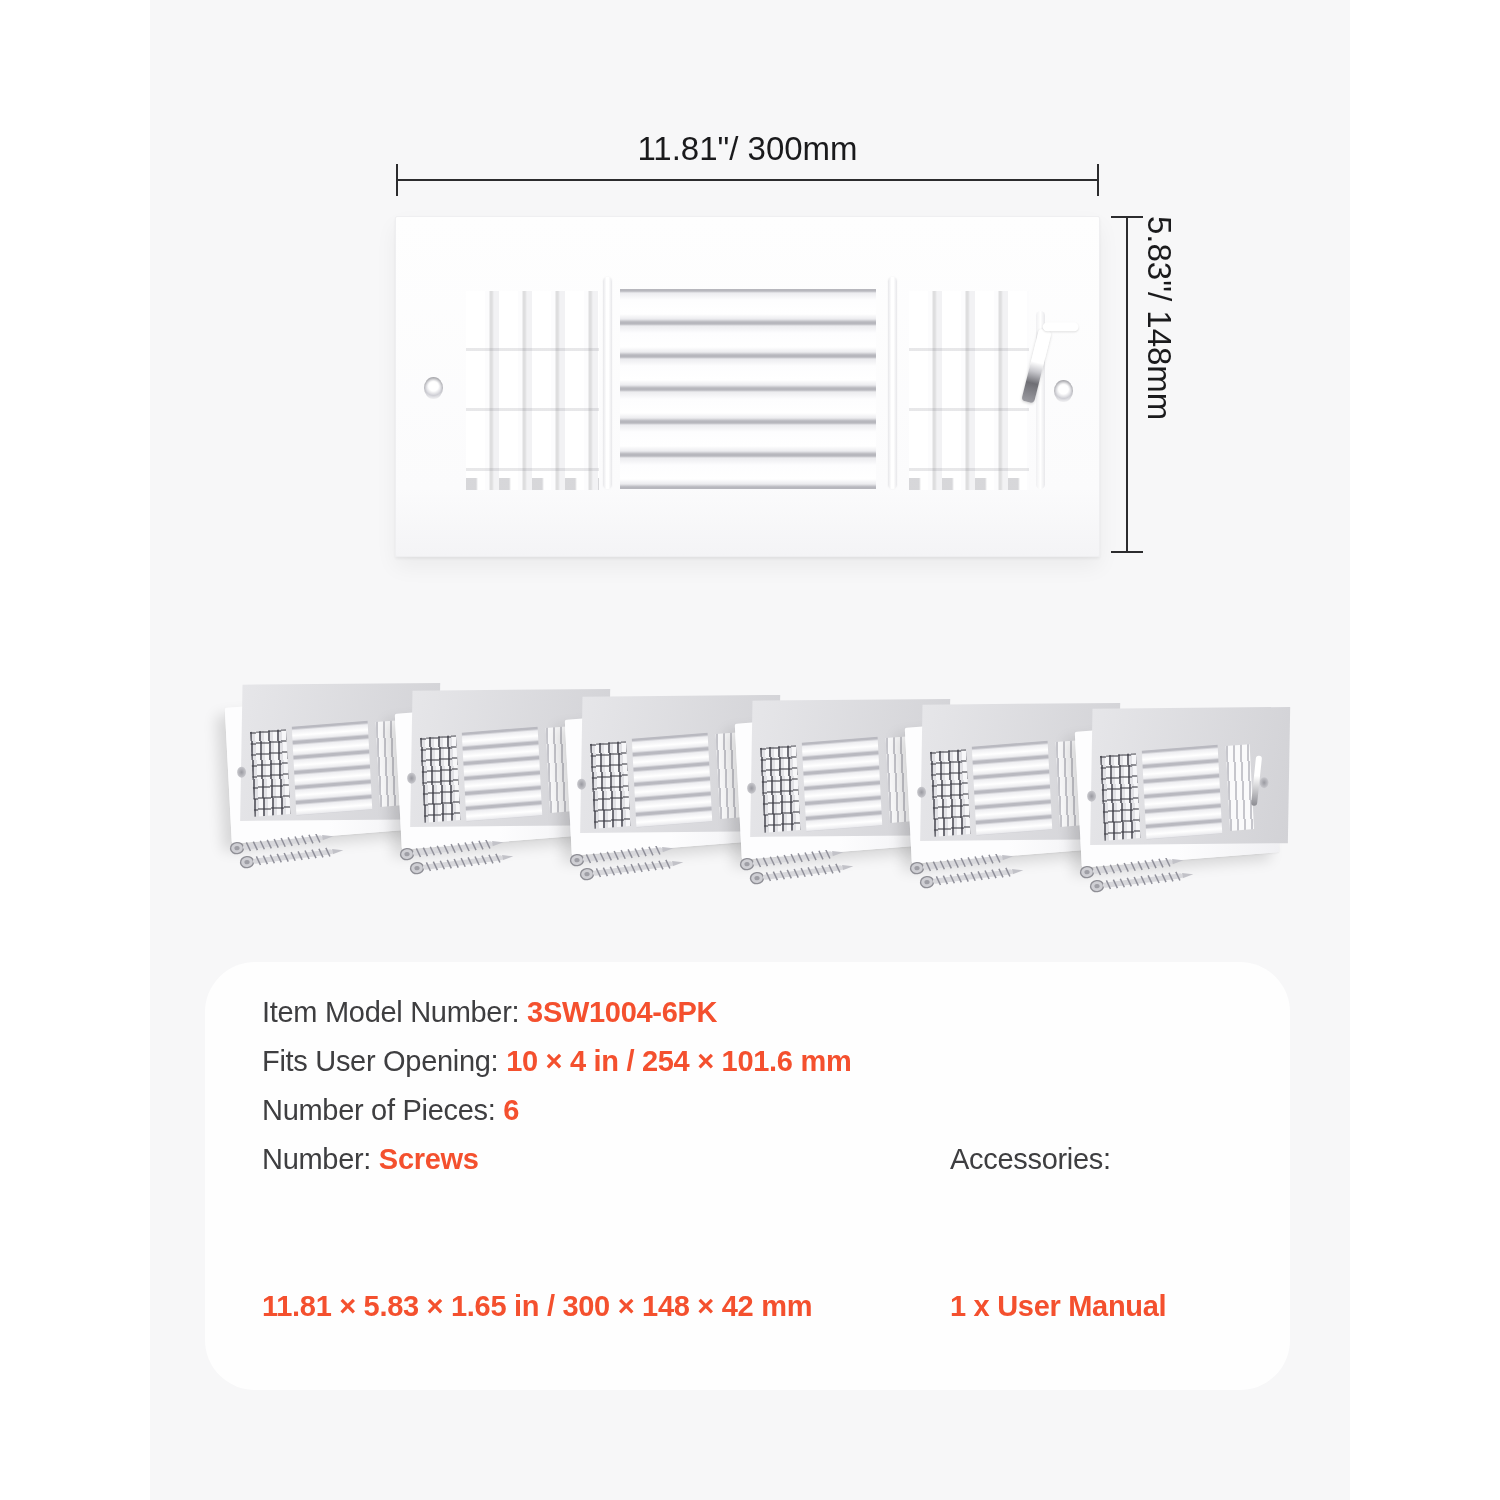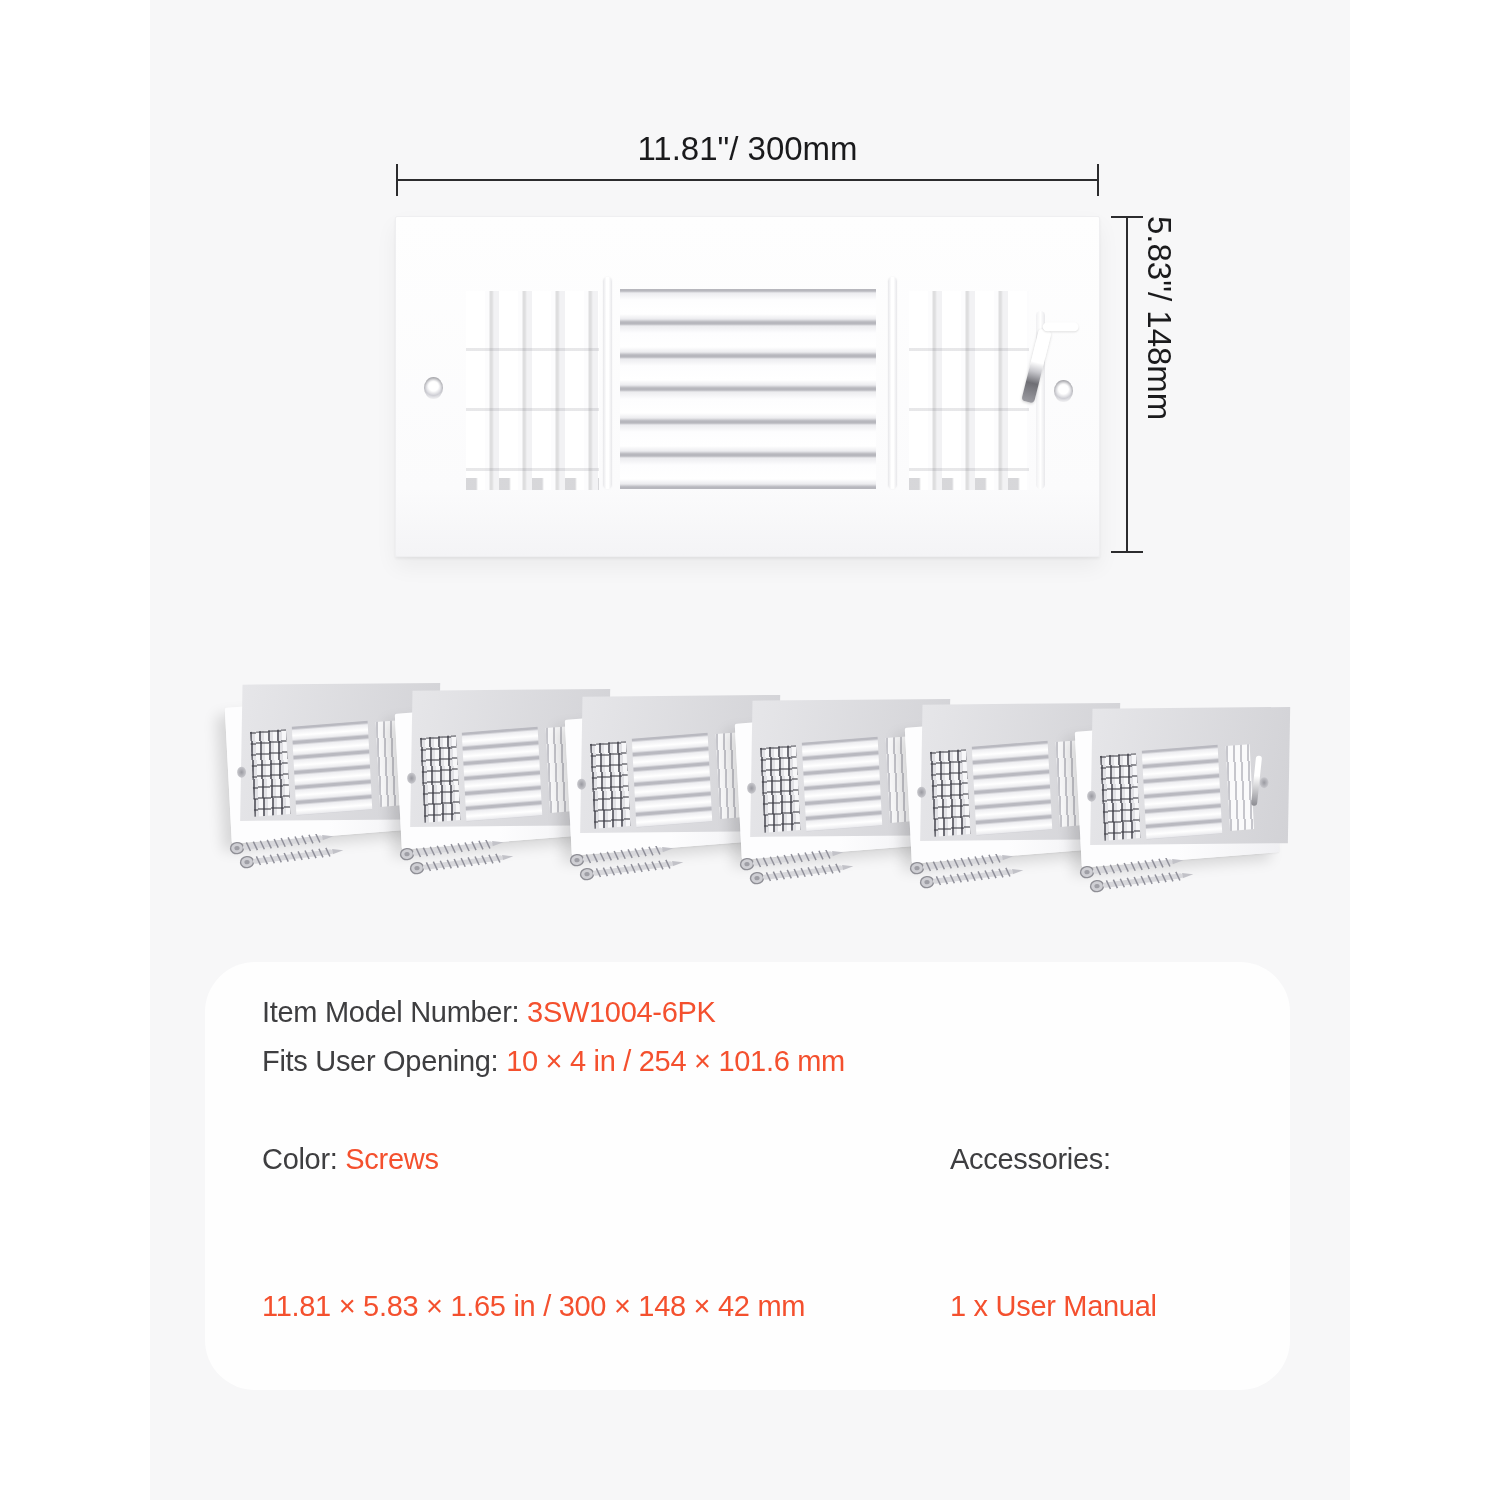--- a/index.html
+++ b/index.html
@@ -81,21 +81,21 @@
   .mv-lever{display:none;position:absolute;left:176px;top:38px;width:6px;height:50px;border-radius:3px;
     background:linear-gradient(#ffffff 40%,#8d8d93);transform:rotate(9deg);}
   .vent-unit:last-child .mv-lever{display:block;}
   .screws{position:absolute;left:0px;top:134px;width:126px;height:44px;}
 
   
   .spec-card{position:absolute;left:205px;top:962px;width:1085px;height:428px;
     background:#fefefe;border-radius:50px;}
   .spec-line{position:absolute;font-size:29px;line-height:40px;color:var(--ink);
     letter-spacing:-0.3px;white-space:nowrap;}
-  .spec-line .val{color:var(--accent);font-weight:400;margin-top:16px;}
+  .spec-line .val{color:var(--accent);font-weight:700;margin-top:16px;}
   .col-l{left:57px;} .col-r{left:745px;}
   .r0{top:30px;} .r1{top:79px;} .r2{top:128px;} .r3{top:177px;}
   .r4{top:226px;} .r5{top:275px;} .r6{top:324px;}
 </style>
 </head>
 <body>
 
 <div class="page">
   <div class="content-bg"></div>
 
@@ -283,19 +283,20 @@
         <path d="M17 5.5l3 9M24 5.5l3 9M31 5.5l3 9M38 5.5l3 9M45 5.5l3 9M52 5.5l3 9M59 5.5l3 9M66 5.5l3 9M73 5.5l3 9M80 5.5l3 9M87 5.5l3 9" stroke="#90909a" stroke-width="1.5" fill="none"></path>
         <path d="M93 7.4 L104 10 L93 12.6 Z" fill="#c2c2c8"></path>
       </g>
     </svg>
   </div>
 </div>
 
   <div class="spec-card">
     <div class="spec-line col-l r0"><span class="lbl">Item Model Number: </span><span class="val">3SW1004-6PK</span></div>
     <div class="spec-line col-l r1"><span class="lbl">Fits User Opening: </span><span class="val">10 × 4 in / 254 × 101.6 mm</span></div>
-    <div class="spec-line col-l r3"><span class="lbl">Color: </span><span class="val">Screws</span></div>
+    <div class="spec-line col-l r2"><span class="lbl">Number of Pieces: </span><span class="val">6</span></div>
+    <div class="spec-line col-l r3"><span class="lbl">Number: </span><span class="val">Screws</span></div>
     <div class="spec-line col-l r6"><span class="val">11.81 × 5.83 × 1.65 in / 300 × 148 × 42 mm</span></div>
 
     <div class="spec-line col-r r3"><span class="lbl">Accessories:</span></div>
     <div class="spec-line col-r r6"><span class="val">1 x User Manual</span></div>
   </div>
 </div>
 
 </body></html>

